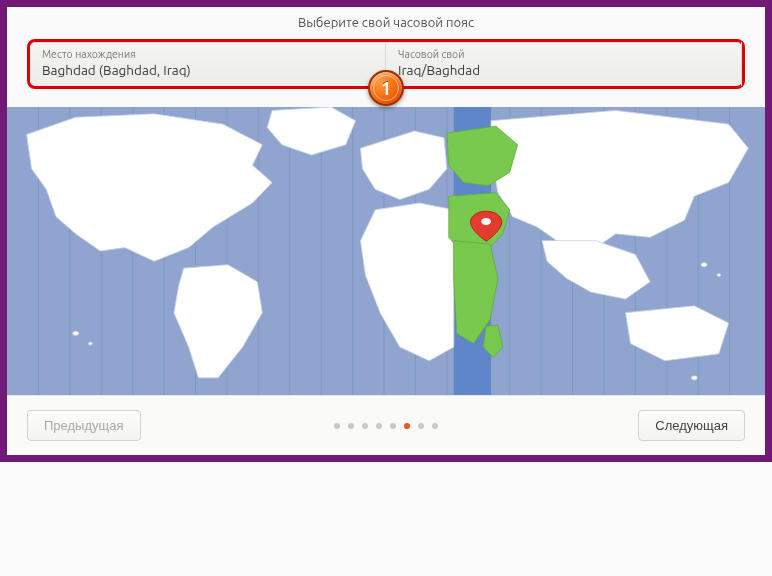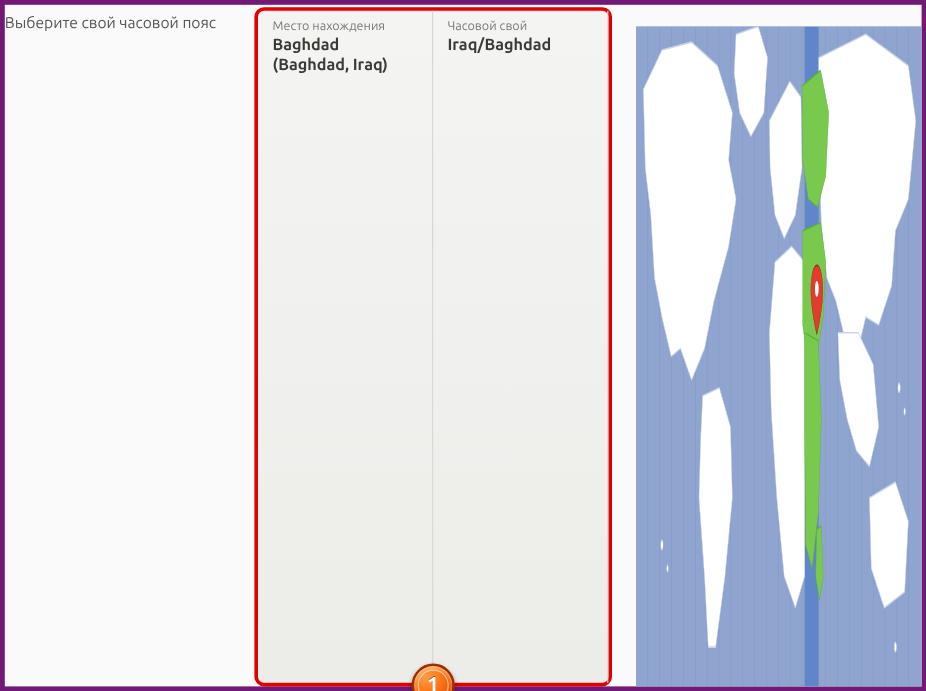--- a/index.html
+++ b/index.html
@@ -5,33 +5,33 @@
   * { box-sizing: border-box; margin: 0; padding: 0; }
   body {
     width: 772px; height: 576px;
     font-family: "Ubuntu", "Segoe UI", Arial, sans-serif;
     background: #fbfbfb;
     color: #333;
     overflow: hidden;
     position: relative;
   }
   .window {
-    width: 772px; height: 576px;
+    width: 772px; height: 462px;
     background: #fafafa;
-    border: 4px solid #701a75;
-    display: flex; flex-direction: row;
+    border: 7px solid #701a75;
+    display: flex; flex-direction: column;
   }
   .header {
     height: 30px;
     display: flex; align-items: center; justify-content: center;
     font-size: 13px;
     color: #555;
   }
   .fields-row {
-    margin: 2px 20px 0 32px;
+    margin: 2px 20px 0 20px;
     border: 3px solid #e00000;
     border-radius: 8px;
     background: linear-gradient(#f4f4f2,#ecece9);
     display: flex;
     position: relative;
     box-shadow: 0 1px 0 rgba(0,0,0,.08) inset;
   }
   .field {
     flex: 1;
     padding: 6px 12px 8px 12px;
@@ -39,21 +39,20 @@
   }
   .field:last-child { border-right: none; }
   .field-label {
     font-size: 10.5px;
     color: #7b7b76;
     margin-bottom: 2px;
   }
   .field-value {
     font-size: 13.5px;
     color: #3a3a36;
-    font-weight: bold;
   }
   .callout {
     position: absolute;
     left: 50%; transform: translateX(-50%);
     bottom: -20px;
     width: 36px; height: 36px;
     border-radius: 50%;
     background: radial-gradient(circle at 30% 28%, #ff9c4a 0%, #ff7b1a 35%, #e64f00 80%, #c53b00 100%);
     border: 2px solid #9c2f00;
     box-shadow: 0 2px 4px rgba(0,0,0,.4), inset 0 2px 3px rgba(255,255,255,.5);
@@ -196,14 +195,32 @@
         <path d="M488 320 L500 318 L505 350 L495 365 L485 350 Z"></path>
       </g>
 
       <g>
         <path d="M472 168 c0 -9 7 -16 16 -16 c9 0 16 7 16 16 c0 12 -16 28 -16 28 c0 0 -16 -16 -16 -28 Z" fill="#e43b2f" stroke="#a82016" stroke-width="1"></path>
         <circle cx="488" cy="167" r="5" fill="#ffffff"></circle>
       </g>
     </svg>
   </div>
 
+  <div class="footer">
+    <button class="btn prev">
+      <span>Предыдущая</span>
+    </button>
+    <div class="dots" id="dots">
+        <div class="dot"></div>
+        <div class="dot"></div>
+        <div class="dot"></div>
+        <div class="dot"></div>
+        <div class="dot"></div>
+        <div class="dot active"></div>
+        <div class="dot"></div>
+        <div class="dot"></div>
+      </div>
+    <button class="btn next">
+      <span>Следующая</span>
+    </button>
+  </div>
 
 </div>
 
 </body></html>

